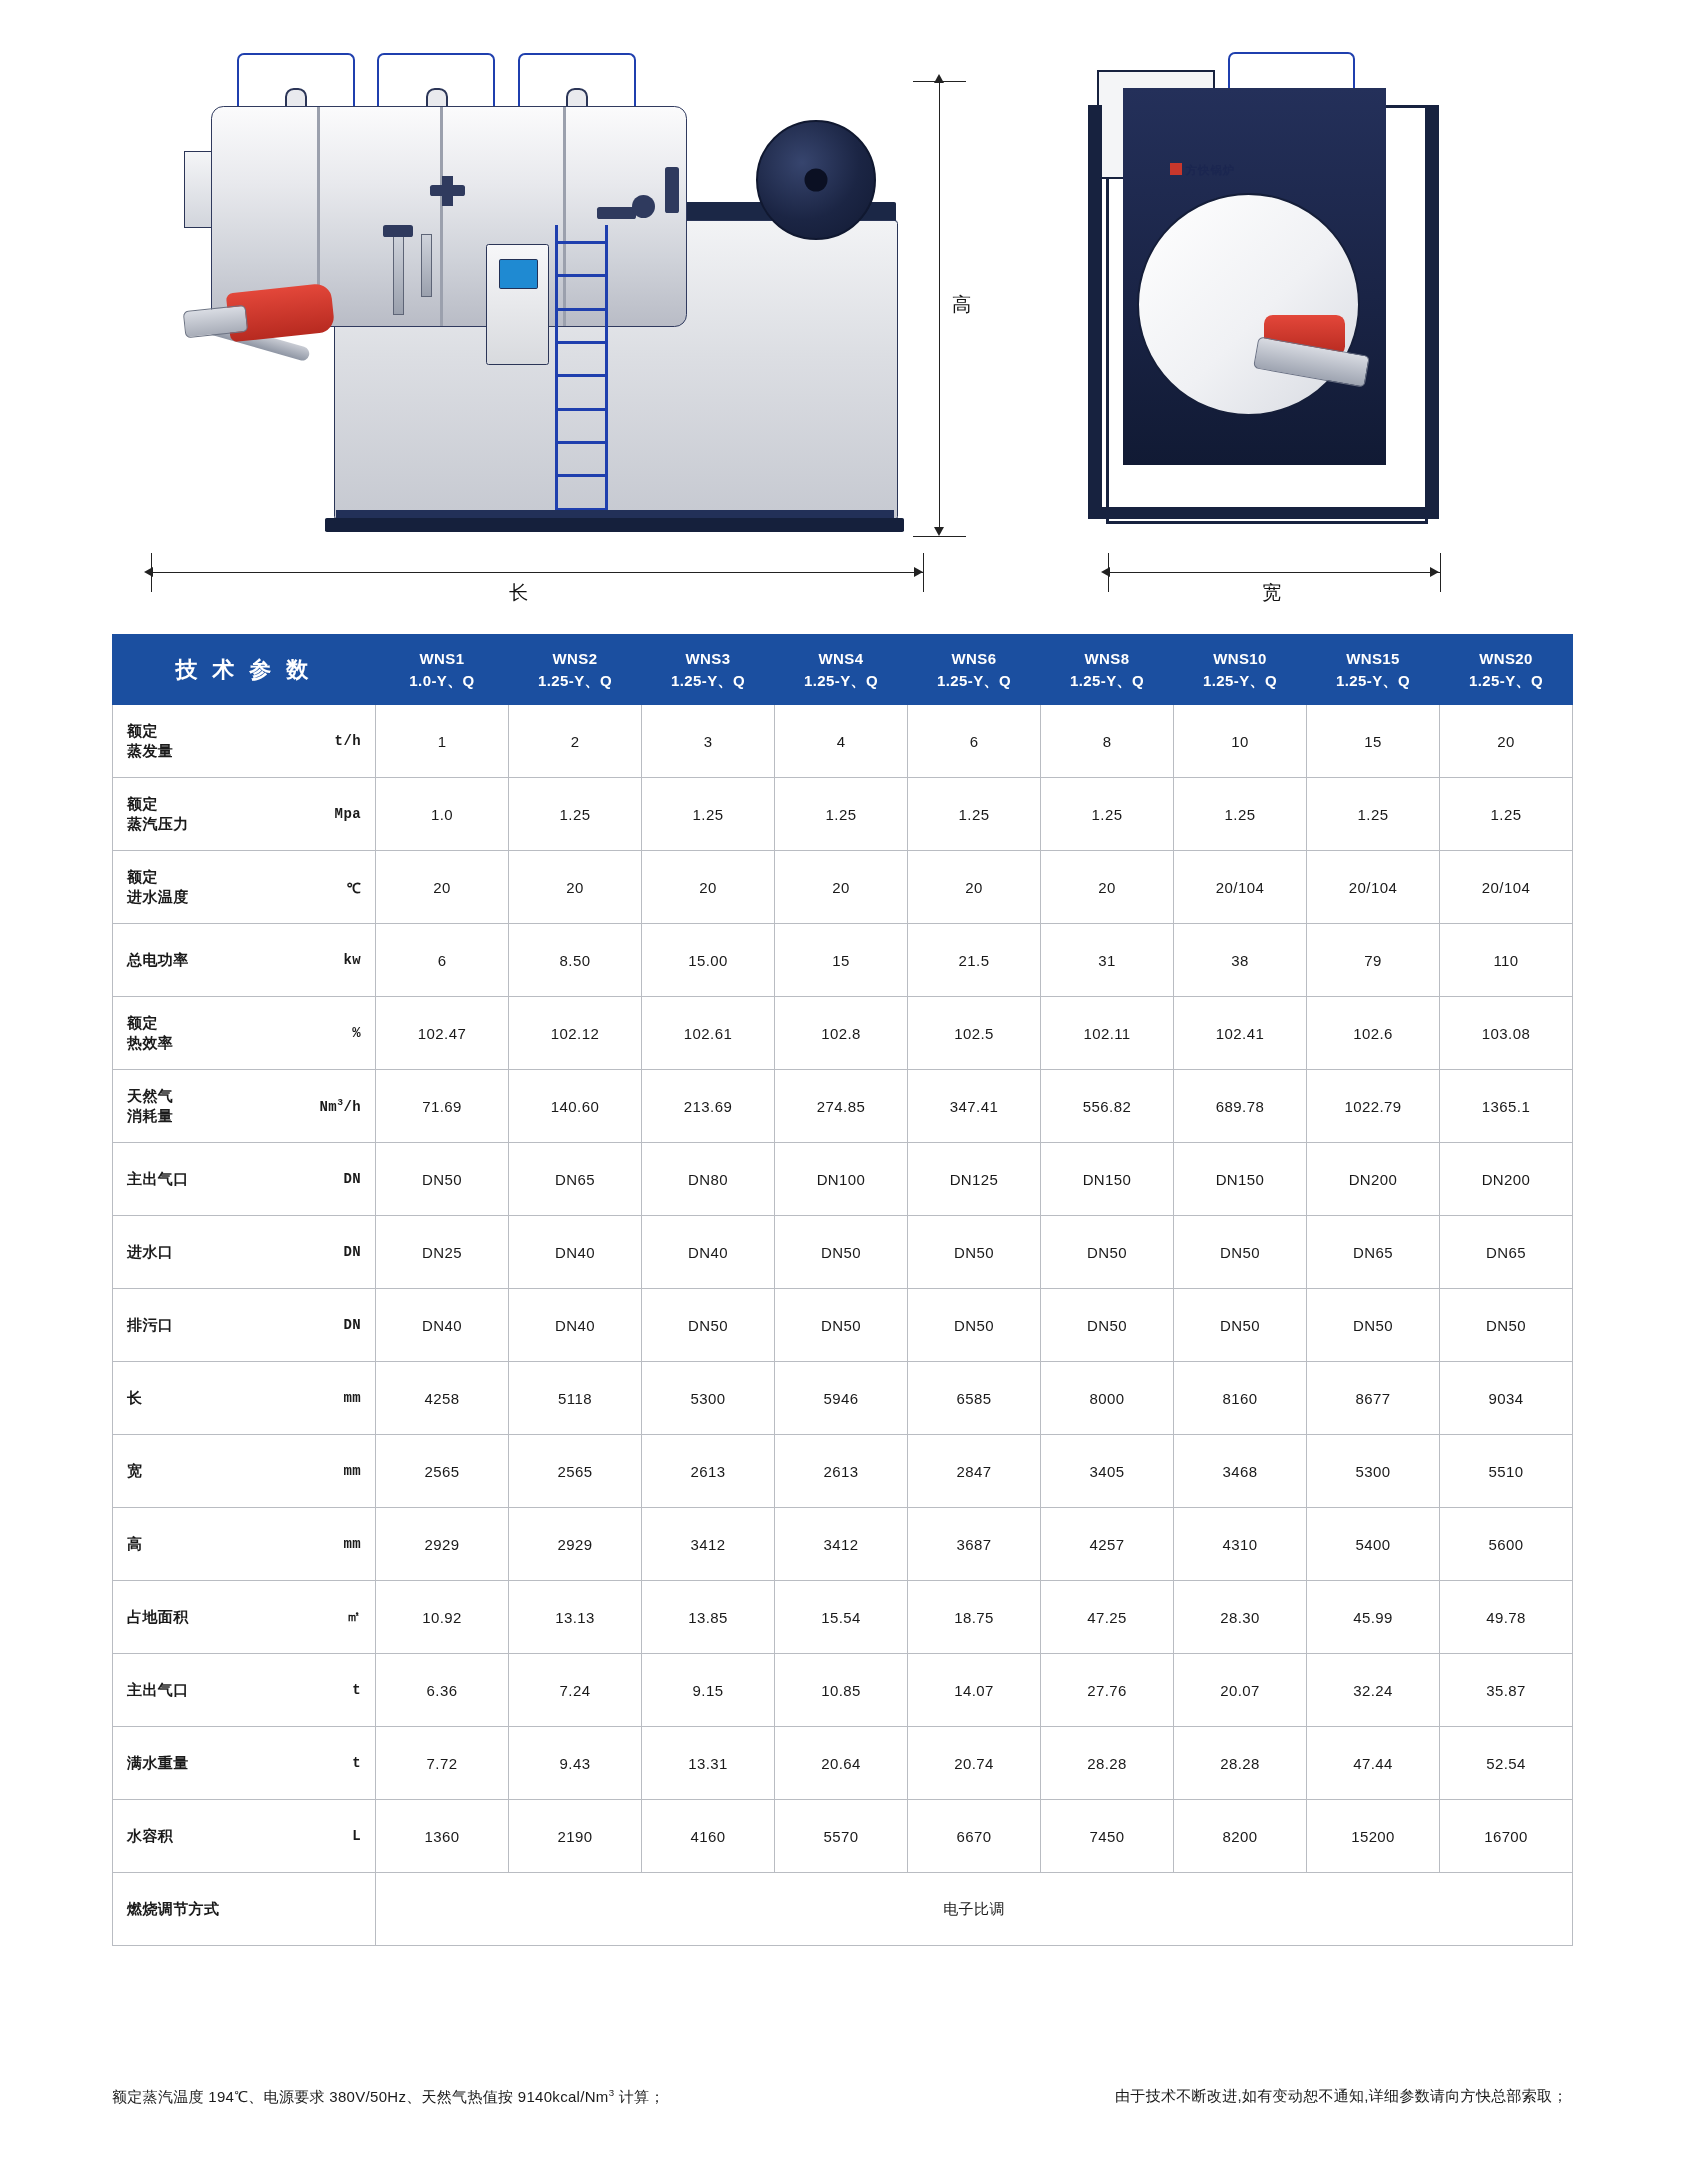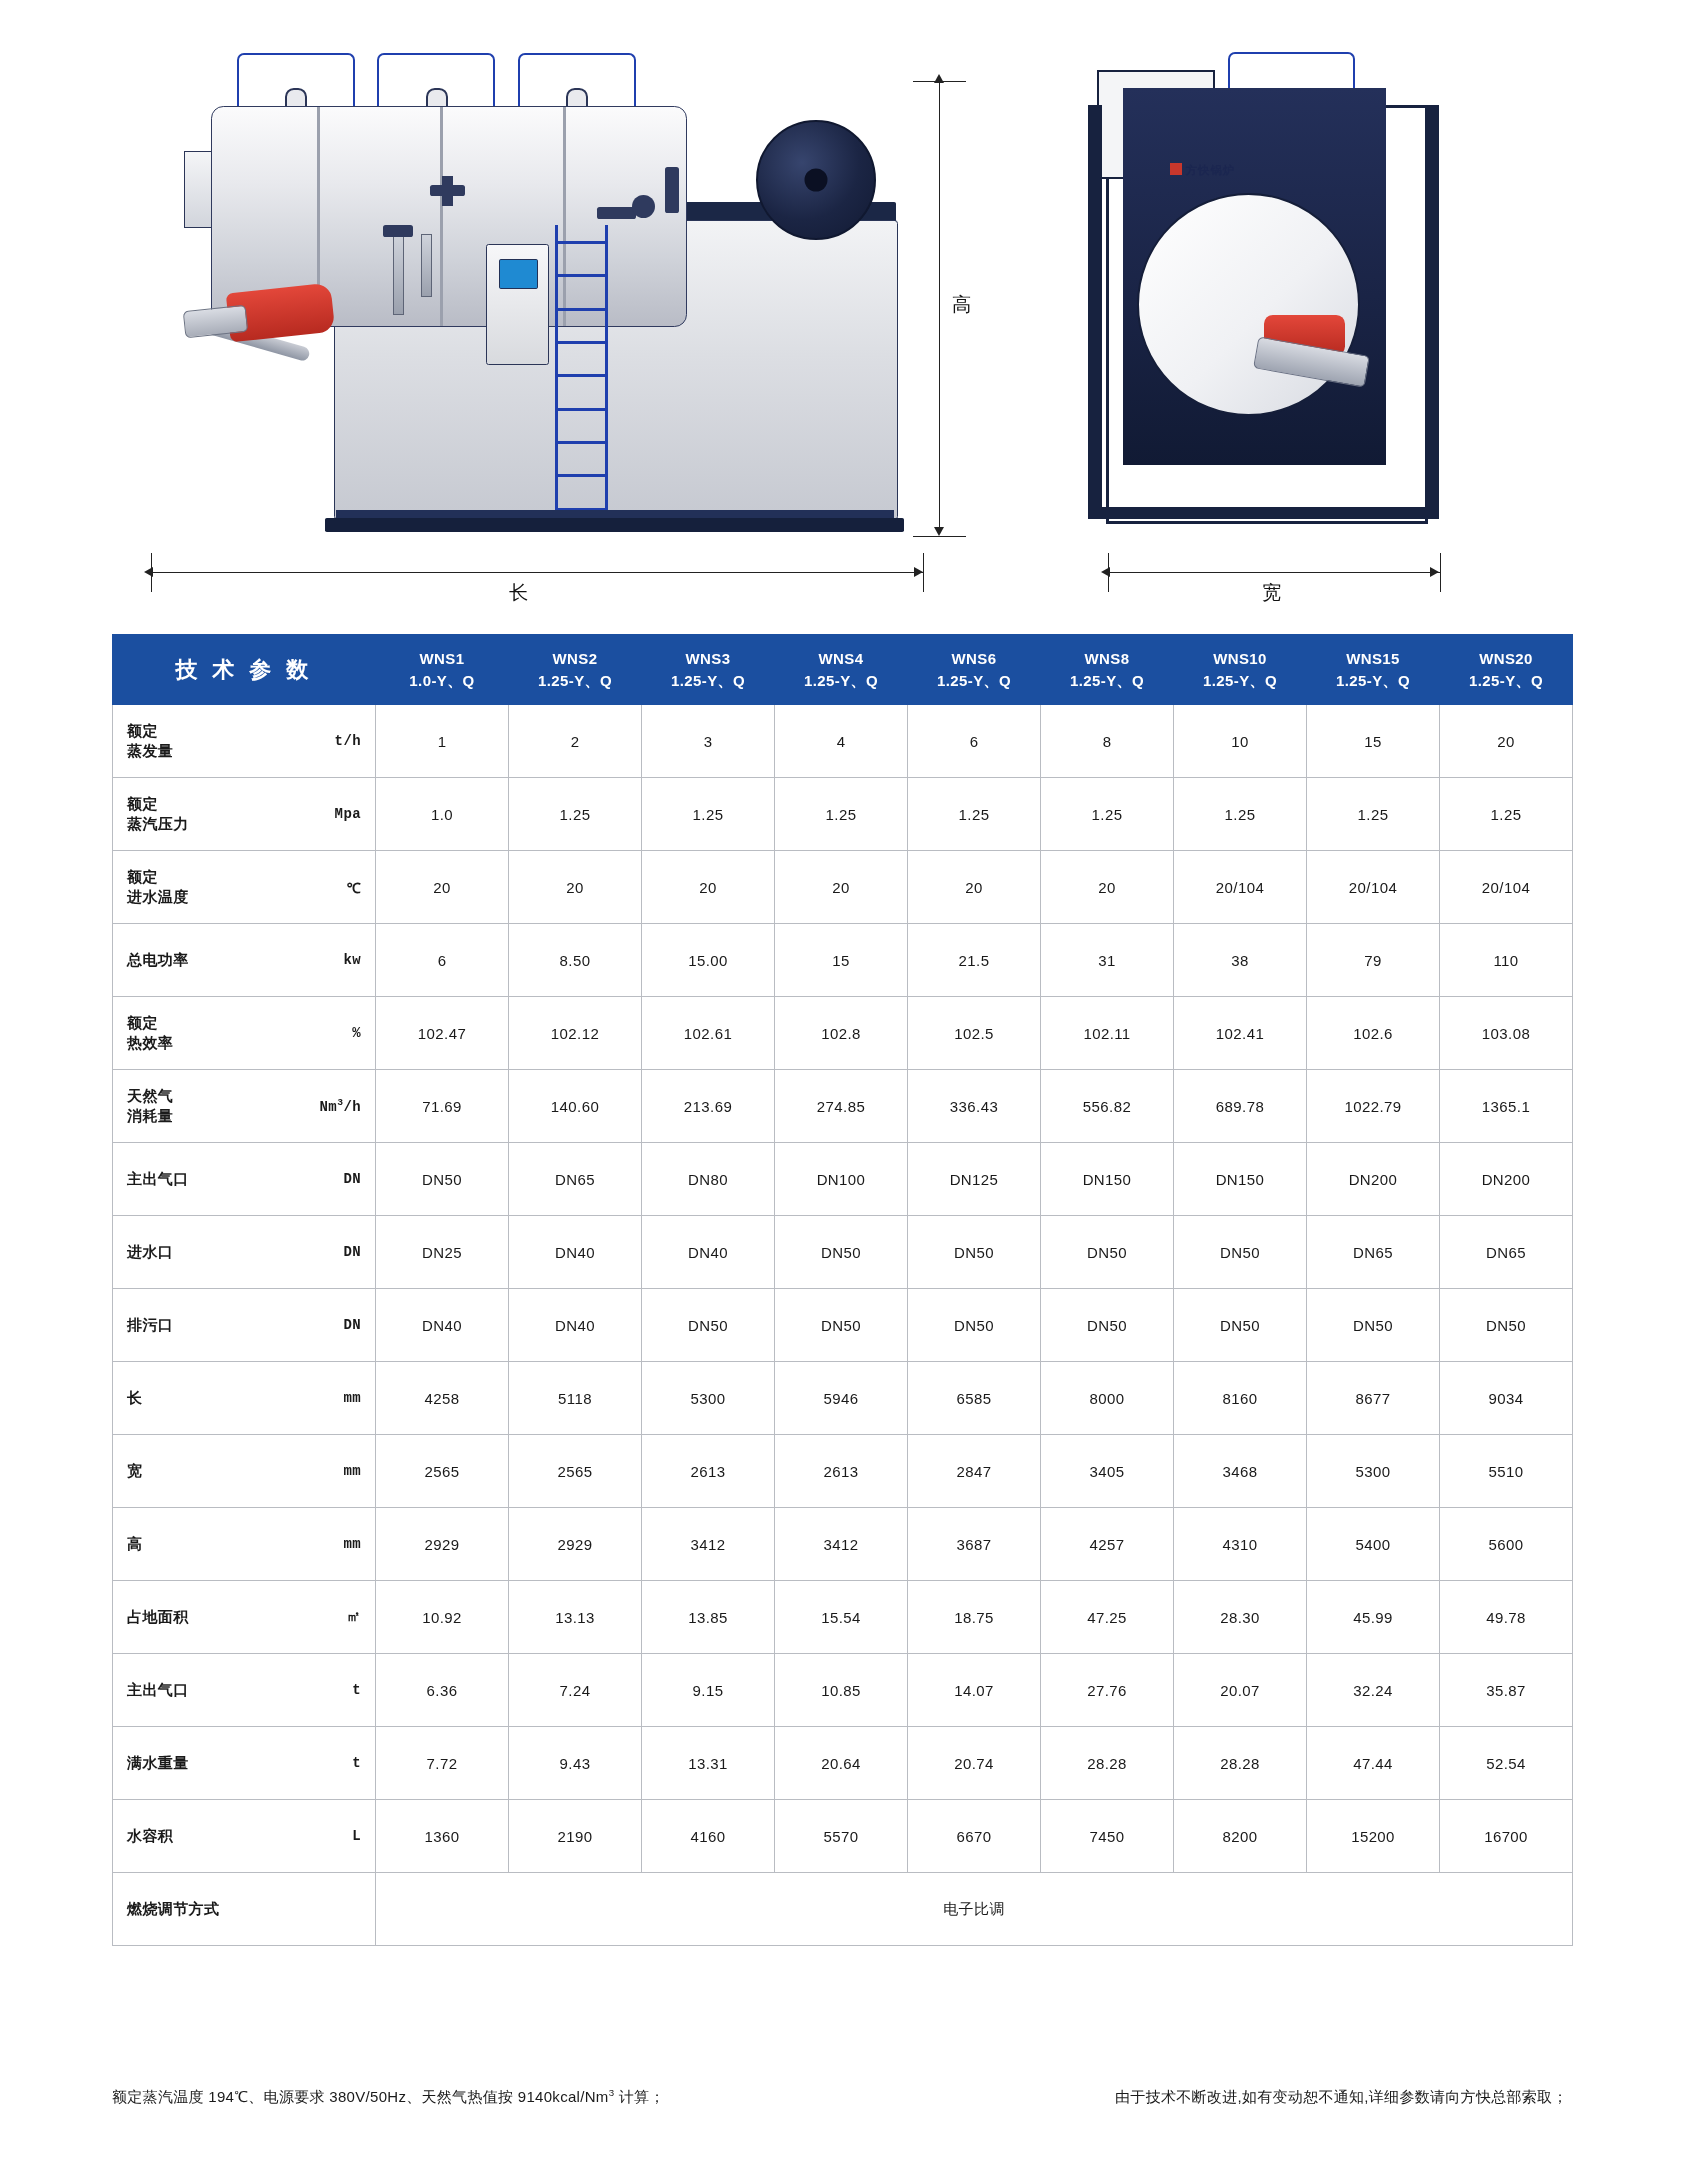--- a/index.html
+++ b/index.html
@@ -391,21 +391,20 @@
   .footnote {
     position: absolute;
     left: 112px;
     top: 2087px;
     width: 1461px;
     display: flex;
     justify-content: space-between;
     font-size: 15px;
     color: #1a1a1a;
     letter-spacing: 0.3px;
-    align-items: flex-end;
   }
   .footnote .fn-left { }
   .footnote .fn-right { padding-right: 5.3px; }
   .sup { font-size: 9.7px; vertical-align: super; }
 </style>
 </head>
 <body>
 
 <div class="page">
 
@@ -665,21 +664,21 @@
               <div class="rh-inner">
                 <span class="rh-name">天然气
 消耗量</span>
                 <span class="rh-unit"><span>Nm</span><span class="unit-sup">3</span><span>/h</span></span>
               </div>
             </td>
             <td>71.69</td>
             <td>140.60</td>
             <td>213.69</td>
             <td>274.85</td>
-            <td>336.43</td>
+            <td>347.41</td>
             <td>556.82</td>
             <td>689.78</td>
             <td>1022.79</td>
             <td>1365.1</td>
           </tr>
           <tr>
             <td class="rowhead">
               <div class="rh-inner">
                 <span class="rh-name">主出气口</span>
                 <span class="rh-unit">DN</span>

